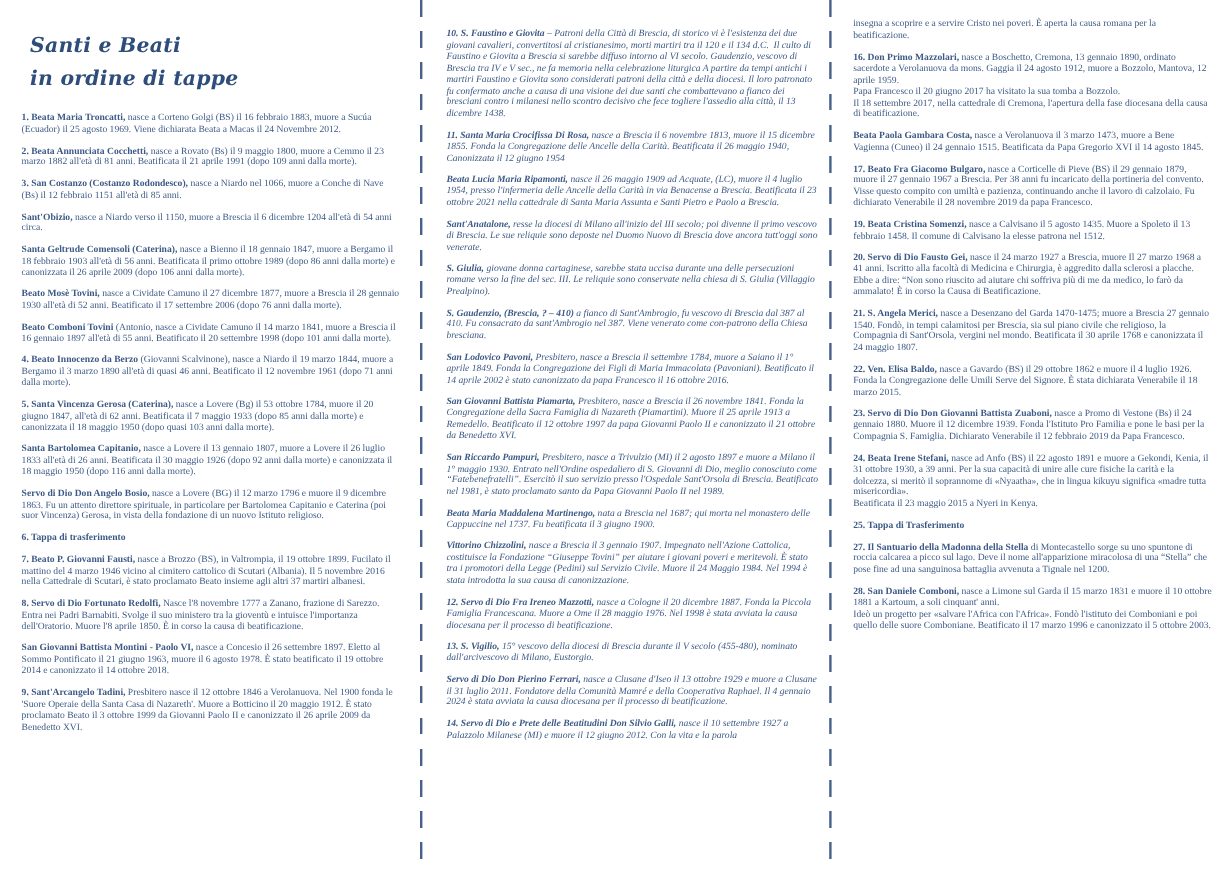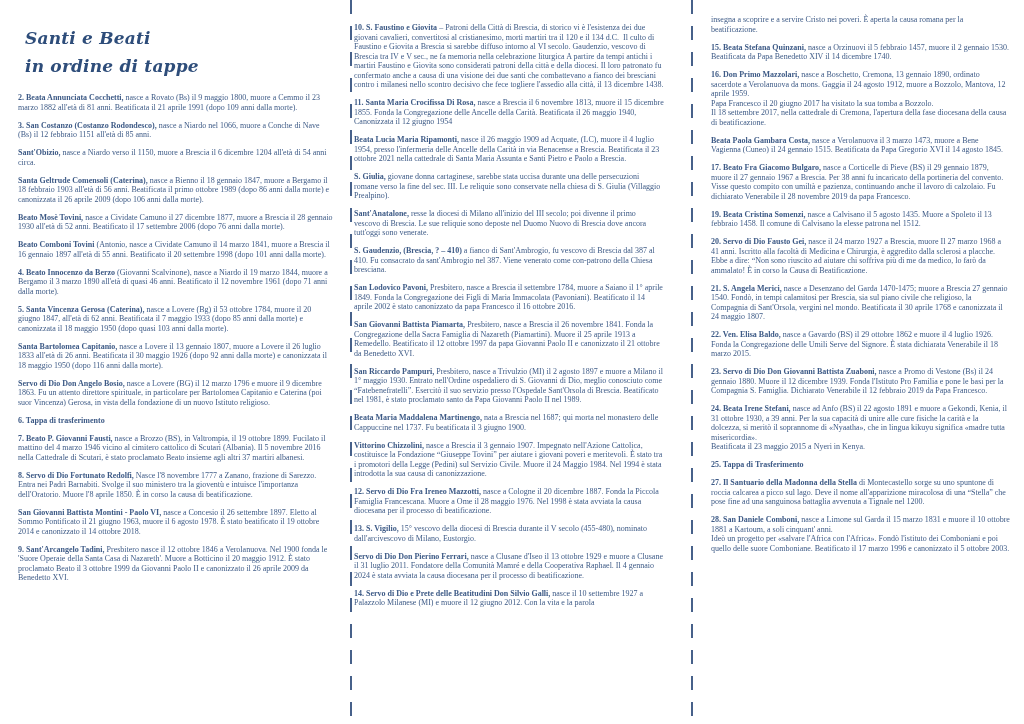--- a/index.html
+++ b/index.html
@@ -18,21 +18,21 @@
   }
   .page{position:absolute;inset:0;}
   .divider{
     position:absolute;top:0;bottom:0;width:2px;
     background:repeating-linear-gradient(to bottom, var(--divider) 0 14px, transparent 14px 26px);
   }
   .divider.d1{left:350px;}
   .divider.d2{left:691px;}
   .col{position:absolute;}
   .col1{left:18px;top:24px;width:317px;}
-  .col2{left:354px;top:23px;width:310px;}
+  .col2{left:372px;top:23px;width:310px;font-style:italic;}
   .col3{left:711px;top:15px;width:299px;}
   h1.title{
     margin:0 0 13px 7px;
     font-family:"DejaVu Serif", serif;
     font-weight:600;
     font-size:17px;
     line-height:28px;
     letter-spacing:.2px;
     color:var(--title);
     font-style:italic;
@@ -51,20 +51,21 @@
 <body>
 
 <div class="page">
 
   <div class="divider d1"></div>
   <div class="divider d2"></div>
 
   <div class="col col1">
     <h1 class="title"><span>Santi e Beati</span><br><span>in ordine di tappe</span></h1>
     <div class="entries">
+        <p class="entry"><strong>1. Beata Maria Troncatti,</strong><span class="details"> nasce a Corteno Golgi (BS) il 16 febbraio 1883, muore a Sucúa (Ecuador) il 25 agosto 1969. Viene dichiarata Beata a Macas il 24 Novembre 2012.</span></p>
         <p class="entry"><strong>2. Beata Annunciata Cocchetti,</strong><span class="details"> nasce a Rovato (Bs) il 9 maggio 1800, muore a Cemmo il 23 marzo 1882 all'età di 81 anni. Beatificata il 21 aprile 1991 (dopo 109 anni dalla morte).</span></p>
         <p class="entry"><strong>3. San Costanzo (Costanzo Rodondesco),</strong><span class="details"> nasce a Niardo nel 1066, muore a Conche di Nave (Bs) il 12 febbraio 1151 all'età di 85 anni.</span></p>
         <p class="entry"><strong>Sant'Obizio,</strong><span class="details"> nasce a Niardo verso il 1150, muore a Brescia il 6 dicembre 1204 all'età di 54 anni circa.</span></p>
         <p class="entry"><strong>Santa Geltrude Comensoli (Caterina),</strong><span class="details"> nasce a Bienno il 18 gennaio 1847, muore a Bergamo il 18 febbraio 1903 all'età di 56 anni. Beatificata il primo ottobre 1989 (dopo 86 anni dalla morte) e canonizzata il 26 aprile 2009 (dopo 106 anni dalla morte).</span></p>
         <p class="entry"><strong>Beato Mosè Tovini,</strong><span class="details"> nasce a Cividate Camuno il 27 dicembre 1877, muore a Brescia il 28 gennaio 1930 all'età di 52 anni. Beatificato il 17 settembre 2006 (dopo 76 anni dalla morte).</span></p>
         <p class="entry"><strong>Beato Comboni Tovini</strong><span class="details"> (Antonio, nasce a Cividate Camuno il 14 marzo 1841, muore a Brescia il 16 gennaio 1897 all'età di 55 anni. Beatificato il 20 settembre 1998 (dopo 101 anni dalla morte).</span></p>
         <p class="entry"><strong>4. Beato Innocenzo da Berzo</strong><span class="details"> (Giovanni Scalvinone), nasce a Niardo il 19 marzo 1844, muore a Bergamo il 3 marzo 1890 all'età di quasi 46 anni. Beatificato il 12 novembre 1961 (dopo 71 anni dalla morte).</span></p>
         <p class="entry"><strong>5. Santa Vincenza Gerosa (Caterina),</strong><span class="details"> nasce a Lovere (Bg) il 53 ottobre 1784, muore il 20 giugno 1847, all'età di 62 anni. Beatificata il 7 maggio 1933 (dopo 85 anni dalla morte) e canonizzata il 18 maggio 1950 (dopo quasi 103 anni dalla morte).</span></p>
         <p class="entry"><strong>Santa Bartolomea Capitanio,</strong><span class="details"> nasce a Lovere il 13 gennaio 1807, muore a Lovere il 26 luglio 1833 all'età di 26 anni. Beatificata il 30 maggio 1926 (dopo 92 anni dalla morte) e canonizzata il 18 maggio 1950 (dopo 116 anni dalla morte).</span></p>
         <p class="entry"><strong>Servo di Dio Don Angelo Bosio,</strong><span class="details"> nasce a Lovere (BG) il 12 marzo 1796 e muore il 9 dicembre 1863. Fu un attento direttore spirituale, in particolare per Bartolomea Capitanio e Caterina (poi suor Vincenza) Gerosa, in vista della fondazione di un nuovo Istituto religioso.</span></p>
@@ -74,39 +75,38 @@
         <p class="entry"><strong>San Giovanni Battista Montini - Paolo VI,</strong><span class="details"> nasce a Concesio il 26 settembre 1897. Eletto al Sommo Pontificato il 21 giugno 1963, muore il 6 agosto 1978. È stato beatificato il 19 ottobre 2014 e canonizzato il 14 ottobre 2018.</span></p>
         <p class="entry"><strong>9. Sant'Arcangelo Tadini,</strong><span class="details"> Presbitero nasce il 12 ottobre 1846 a Verolanuova. Nel 1900 fonda le 'Suore Operaie della Santa Casa di Nazareth'. Muore a Botticino il 20 maggio 1912. È stato proclamato Beato il 3 ottobre 1999 da Giovanni Paolo II e canonizzato il 26 aprile 2009 da Benedetto XVI.</span></p>
       </div>
   </div>
 
   <div class="col col2">
     <div class="entries">
         <p class="entry"><strong>10. S. Faustino e Giovita</strong><span class="details"> – Patroni della Città di Brescia, di storico vi è l'esistenza dei due giovani cavalieri, convertitosi al cristianesimo, morti martiri tra il 120 e il 134 d.C.  Il culto di Faustino e Giovita a Brescia si sarebbe diffuso intorno al VI secolo. Gaudenzio, vescovo di Brescia tra IV e V sec., ne fa memoria nella celebrazione liturgica A partire da tempi antichi i martiri Faustino e Giovita sono considerati patroni della città e della diocesi. Il loro patronato fu confermato anche a causa di una visione dei due santi che combattevano a fianco dei bresciani contro i milanesi nello scontro decisivo che fece togliere l'assedio alla città, il 13 dicembre 1438.</span></p>
         <p class="entry"><strong>11. Santa Maria Crocifissa Di Rosa,</strong><span class="details"> nasce a Brescia il 6 novembre 1813, muore il 15 dicembre 1855. Fonda la Congregazione delle Ancelle della Carità. Beatificata il 26 maggio 1940, Canonizzata il 12 giugno 1954</span></p>
         <p class="entry"><strong>Beata Lucia Maria Ripamonti,</strong><span class="details"> nasce il 26 maggio 1909 ad Acquate, (LC), muore il 4 luglio 1954, presso l'infermeria delle Ancelle della Carità in via Benacense a Brescia. Beatificata il 23 ottobre 2021 nella cattedrale di Santa Maria Assunta e Santi Pietro e Paolo a Brescia.</span></p>
+        <p class="entry"><strong>Sant'Anatalone,</strong><span class="details"> resse la diocesi di Milano all'inizio del III secolo; poi divenne il primo vescovo di Brescia. Le sue reliquie sono deposte nel Duomo Nuovo di Brescia dove ancora tutt'oggi sono venerate.</span></p>
         <p class="entry"><strong>S. Giulia,</strong><span class="details"> giovane donna cartaginese, sarebbe stata uccisa durante una delle persecuzioni romane verso la fine del sec. III. Le reliquie sono conservate nella chiesa di S. Giulia (Villaggio Prealpino).</span></p>
-        <p class="entry"><strong>Sant'Anatalone,</strong><span class="details"> resse la diocesi di Milano all'inizio del III secolo; poi divenne il primo vescovo di Brescia. Le sue reliquie sono deposte nel Duomo Nuovo di Brescia dove ancora tutt'oggi sono venerate.</span></p>
         <p class="entry"><strong>S. Gaudenzio, (Brescia, ? – 410)</strong><span class="details"> a fianco di Sant'Ambrogio, fu vescovo di Brescia dal 387 al 410. Fu consacrato da sant'Ambrogio nel 387. Viene venerato come con-patrono della Chiesa bresciana.</span></p>
         <p class="entry"><strong>San Lodovico Pavoni,</strong><span class="details"> Presbitero, nasce a Brescia il settembre 1784, muore a Saiano il 1° aprile 1849. Fonda la Congregazione dei Figli di Maria Immacolata (Pavoniani). Beatificato il 14 aprile 2002 è stato canonizzato da papa Francesco il 16 ottobre 2016.</span></p>
         <p class="entry"><strong>San Giovanni Battista Piamarta,</strong><span class="details"> Presbitero, nasce a Brescia il 26 novembre 1841. Fonda la Congregazione della Sacra Famiglia di Nazareth (Piamartini). Muore il 25 aprile 1913 a Remedello. Beatificato il 12 ottobre 1997 da papa Giovanni Paolo II e canonizzato il 21 ottobre da Benedetto XVI.</span></p>
         <p class="entry"><strong>San Riccardo Pampuri,</strong><span class="details"> Presbitero, nasce a Trivulzio (MI) il 2 agosto 1897 e muore a Milano il 1° maggio 1930. Entrato nell'Ordine ospedaliero di S. Giovanni di Dio, meglio conosciuto come “Fatebenefratelli”. Esercitò il suo servizio presso l'Ospedale Sant'Orsola di Brescia. Beatificato nel 1981, è stato proclamato santo da Papa Giovanni Paolo II nel 1989.</span></p>
         <p class="entry"><strong>Beata Maria Maddalena Martinengo,</strong><span class="details"> nata a Brescia nel 1687; qui morta nel monastero delle Cappuccine nel 1737. Fu beatificata il 3 giugno 1900.</span></p>
         <p class="entry"><strong>Vittorino Chizzolini,</strong><span class="details"> nasce a Brescia il 3 gennaio 1907. Impegnato nell'Azione Cattolica, costituisce la Fondazione “Giuseppe Tovini” per aiutare i giovani poveri e meritevoli. È stato tra i promotori della Legge (Pedini) sul Servizio Civile. Muore il 24 Maggio 1984. Nel 1994 è stata introdotta la sua causa di canonizzazione.</span></p>
         <p class="entry"><strong>12. Servo di Dio Fra Ireneo Mazzotti,</strong><span class="details"> nasce a Cologne il 20 dicembre 1887. Fonda la Piccola Famiglia Francescana. Muore a Ome il 28 maggio 1976. Nel 1998 è stata avviata la causa diocesana per il processo di beatificazione.</span></p>
         <p class="entry"><strong>13. S. Vigilio,</strong><span class="details"> 15° vescovo della diocesi di Brescia durante il V secolo (455-480), nominato dall'arcivescovo di Milano, Eustorgio.</span></p>
         <p class="entry"><strong>Servo di Dio Don Pierino Ferrari,</strong><span class="details"> nasce a Clusane d'Iseo il 13 ottobre 1929 e muore a Clusane il 31 luglio 2011. Fondatore della Comunità Mamré e della Cooperativa Raphael. Il 4 gennaio 2024 è stata avviata la causa diocesana per il processo di beatificazione.</span></p>
         <p class="entry"><strong>14. Servo di Dio e Prete delle Beatitudini Don Silvio Galli,</strong><span class="details"> nasce il 10 settembre 1927 a Palazzolo Milanese (MI) e muore il 12 giugno 2012. Con la vita e la parola</span></p>
       </div>
   </div>
 
   <div class="col col3">
     <div class="entries">
         <p class="entry"><span class="details">insegna a scoprire e a servire Cristo nei poveri. È aperta la causa romana per la beatificazione.</span></p>
-        <p class="entry"><strong>15. Beata Stefana Quinzani,</strong><span class="details"> nasce a Orzinuovi il 5 febbraio 1457, muore il 2 gennaio 1530. Beatificata da Papa Benedetto XIV il 14 dicembre 1740.</span></p>
         <p class="entry"><strong>16. Don Primo Mazzolari,</strong><span class="details"> nasce a Boschetto, Cremona, 13 gennaio 1890, ordinato sacerdote a Verolanuova da mons. Gaggia il 24 agosto 1912, muore a Bozzolo, Mantova, 12 aprile 1959.
 Papa Francesco il 20 giugno 2017 ha visitato la sua tomba a Bozzolo.
 Il 18 settembre 2017, nella cattedrale di Cremona, l'apertura della fase diocesana della causa di beatificazione.</span></p>
         <p class="entry"><strong>Beata Paola Gambara Costa,</strong><span class="details"> nasce a Verolanuova il 3 marzo 1473, muore a Bene Vagienna (Cuneo) il 24 gennaio 1515. Beatificata da Papa Gregorio XVI il 14 agosto 1845.</span></p>
         <p class="entry"><strong>17. Beato Fra Giacomo Bulgaro,</strong><span class="details"> nasce a Corticelle di Pieve (BS) il 29 gennaio 1879, muore il 27 gennaio 1967 a Brescia. Per 38 anni fu incaricato della portineria del convento. Visse questo compito con umiltà e pazienza, continuando anche il lavoro di calzolaio. Fu dichiarato Venerabile il 28 novembre 2019 da papa Francesco.</span></p>
         <p class="entry"><strong>19. Beata Cristina Somenzi,</strong><span class="details"> nasce a Calvisano il 5 agosto 1435. Muore a Spoleto il 13 febbraio 1458. Il comune di Calvisano la elesse patrona nel 1512.</span></p>
         <p class="entry"><strong>20. Servo di Dio Fausto Gei,</strong><span class="details"> nasce il 24 marzo 1927 a Brescia, muore Il 27 marzo 1968 a 41 anni. Iscritto alla facoltà di Medicina e Chirurgia, è aggredito dalla sclerosi a placche. Ebbe a dire: “Non sono riuscito ad aiutare chi soffriva più di me da medico, lo farò da ammalato! È in corso la Causa di Beatificazione.</span></p>
         <p class="entry"><strong>21. S. Angela Merici,</strong><span class="details"> nasce a Desenzano del Garda 1470-1475; muore a Brescia 27 gennaio 1540. Fondò, in tempi calamitosi per Brescia, sia sul piano civile che religioso, la Compagnia di Sant'Orsola, vergini nel mondo. Beatificata il 30 aprile 1768 e canonizzata il 24 maggio 1807.</span></p>
         <p class="entry"><strong>22. Ven. Elisa Baldo,</strong><span class="details"> nasce a Gavardo (BS) il 29 ottobre 1862 e muore il 4 luglio 1926. Fonda la Congregazione delle Umili Serve del Signore. È stata dichiarata Venerabile il 18 marzo 2015.</span></p>
         <p class="entry"><strong>23. Servo di Dio Don Giovanni Battista Zuaboni,</strong><span class="details"> nasce a Promo di Vestone (Bs) il 24 gennaio 1880. Muore il 12 dicembre 1939. Fonda l'Istituto Pro Familia e pone le basi per la Compagnia S. Famiglia. Dichiarato Venerabile il 12 febbraio 2019 da Papa Francesco.</span></p>

